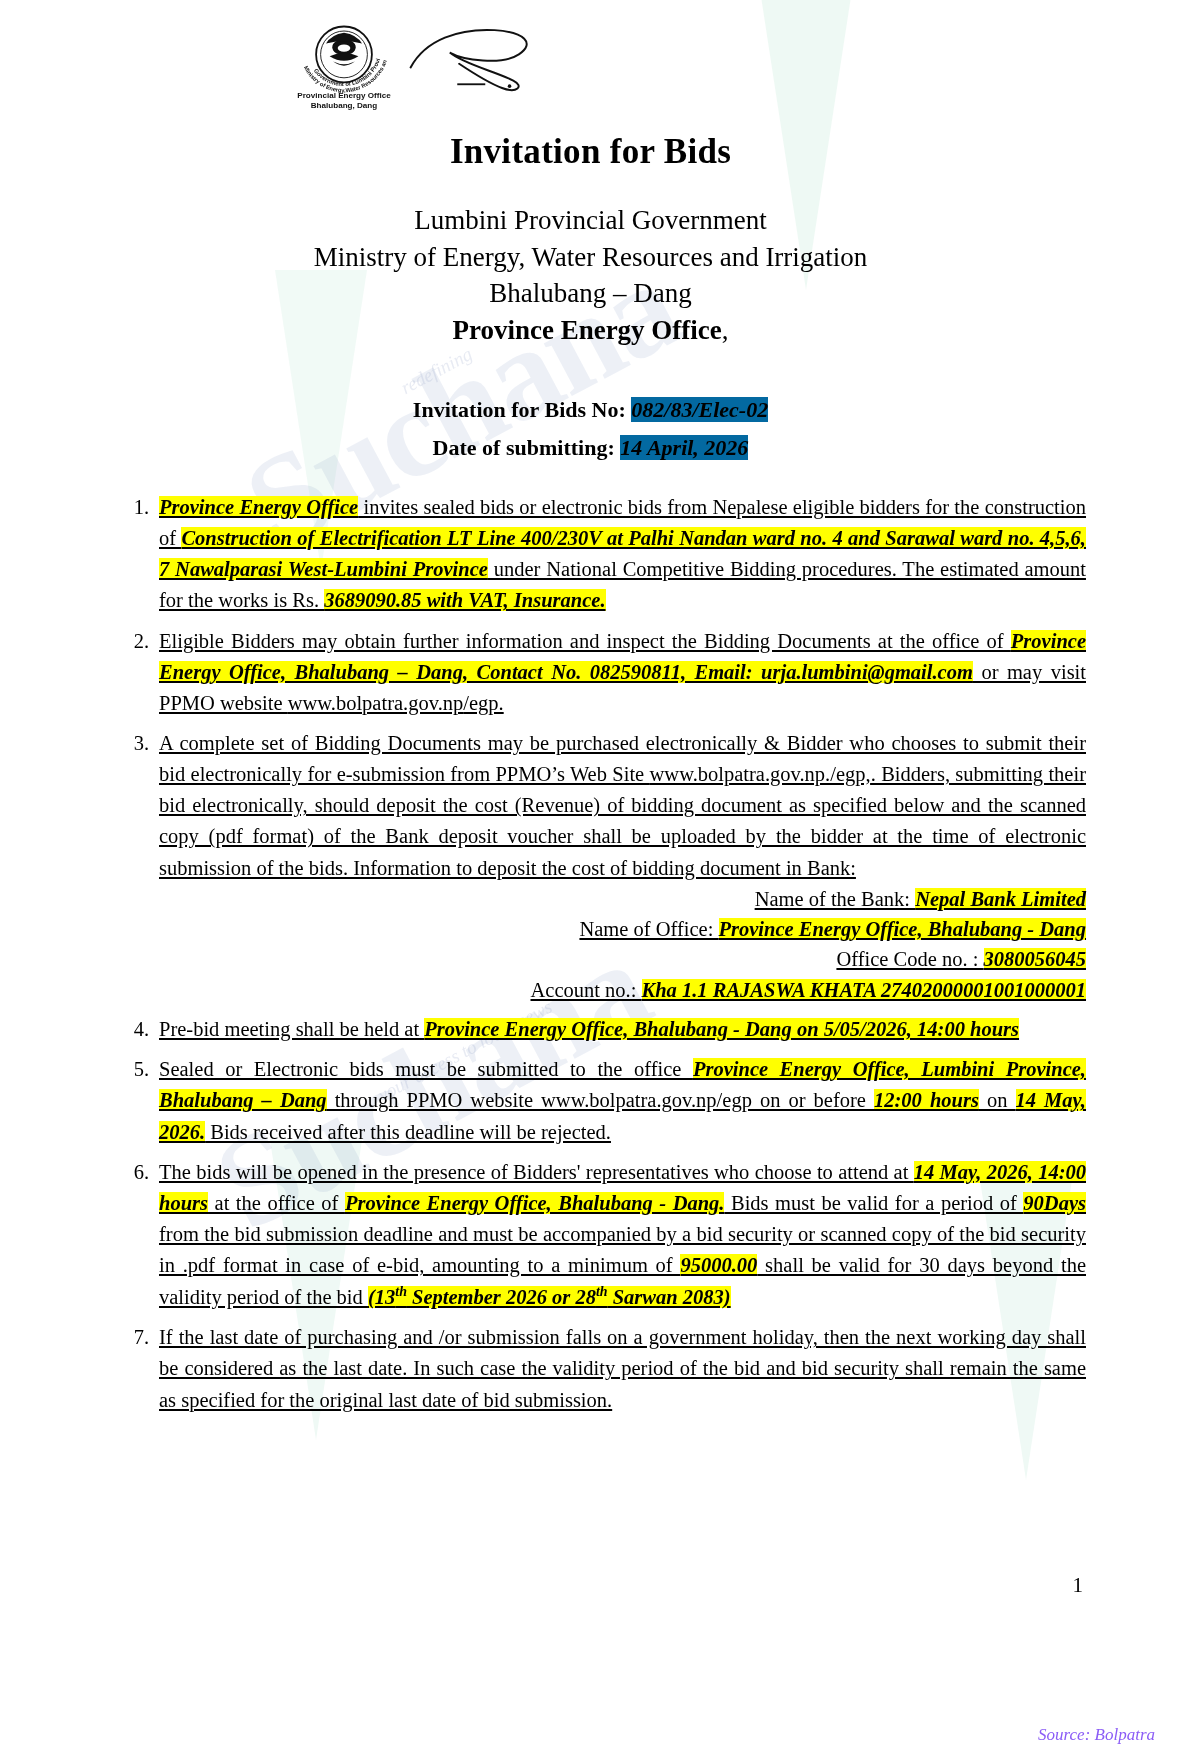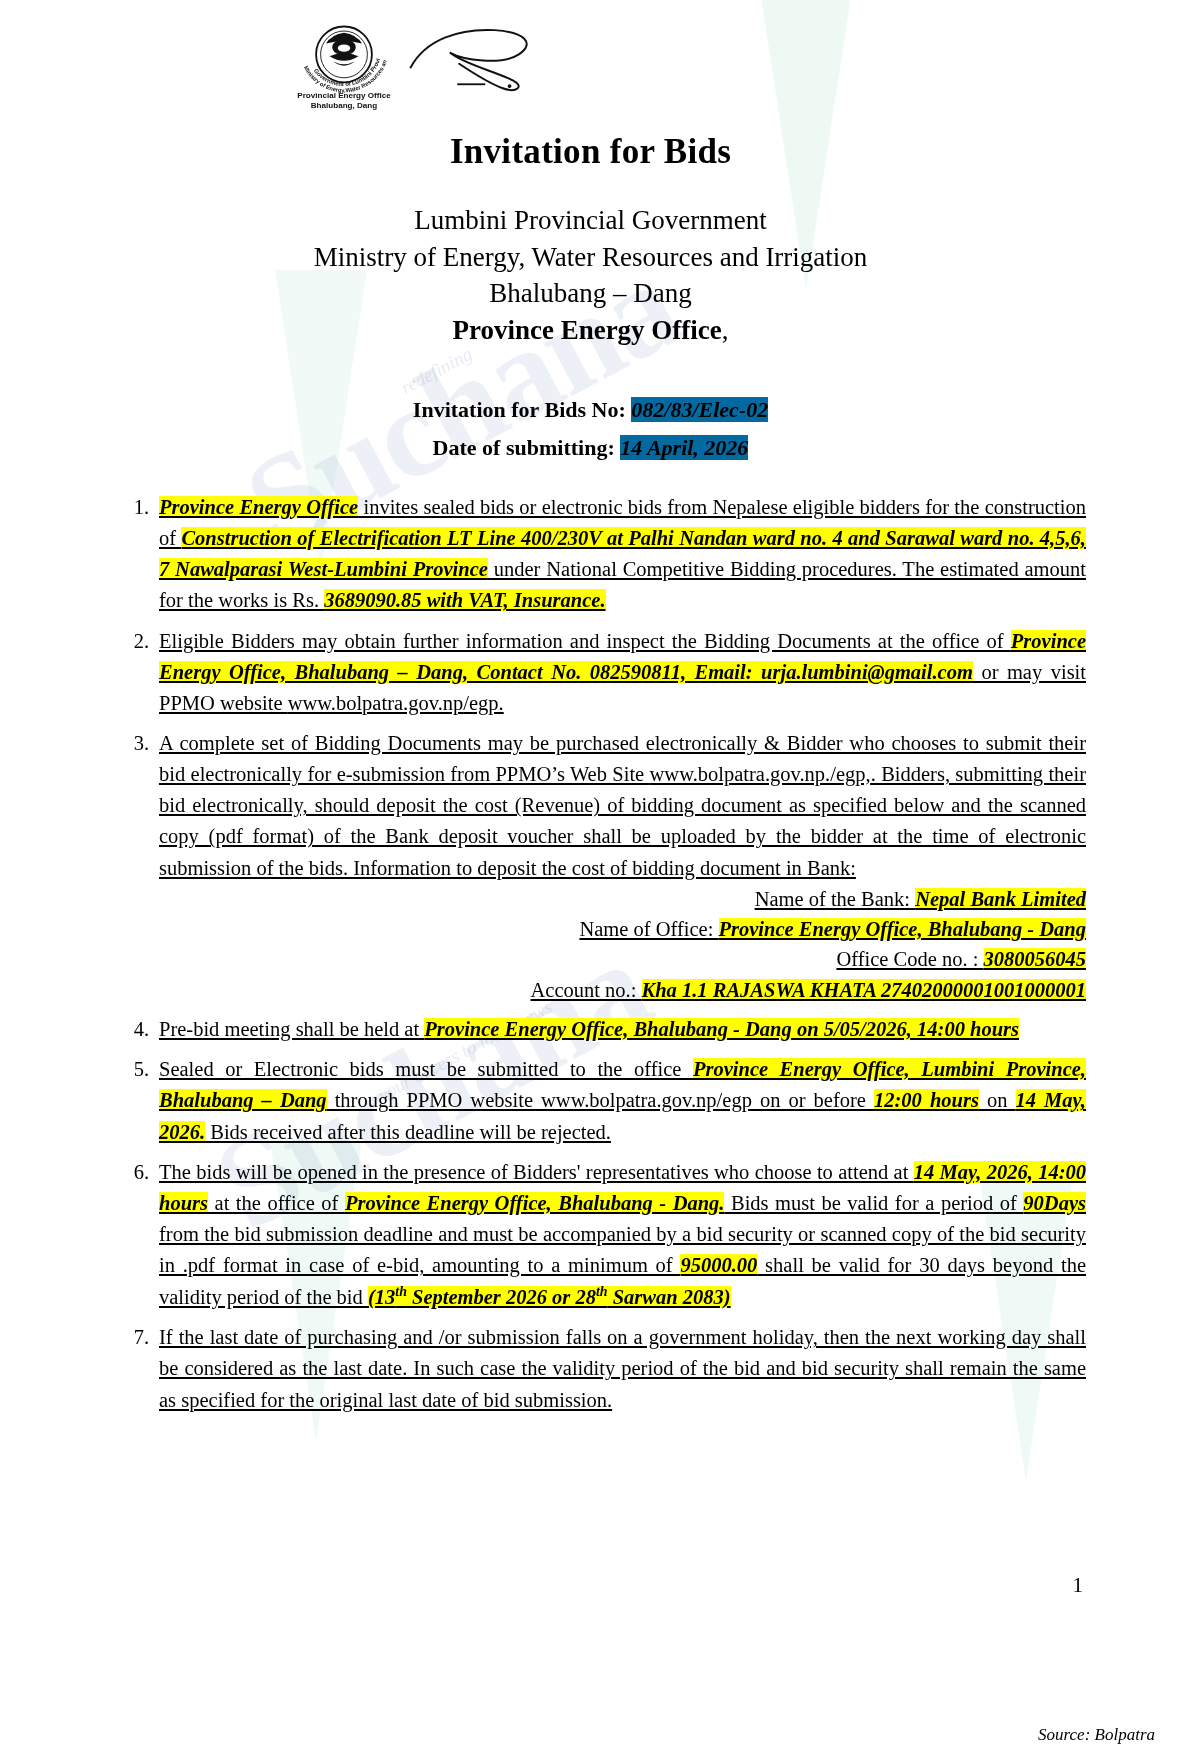--- a/index.html
+++ b/index.html
@@ -151,21 +151,21 @@
     font-size: 21px;
     z-index: 3;
   }
 
   .source {
     position: absolute;
     right: 26px;
     bottom: 12px;
     font-size: 17px;
     font-style: italic;
-    color: #000000;
+    color: #8b5cf6;
     z-index: 3;
   }
 
   sup { font-size: 0.68em; vertical-align: super; }
 </style>
 </head>
 <body>
 
 <div class="wm-layer">
   <div class="wm-chev wm-chev-1"></div>

